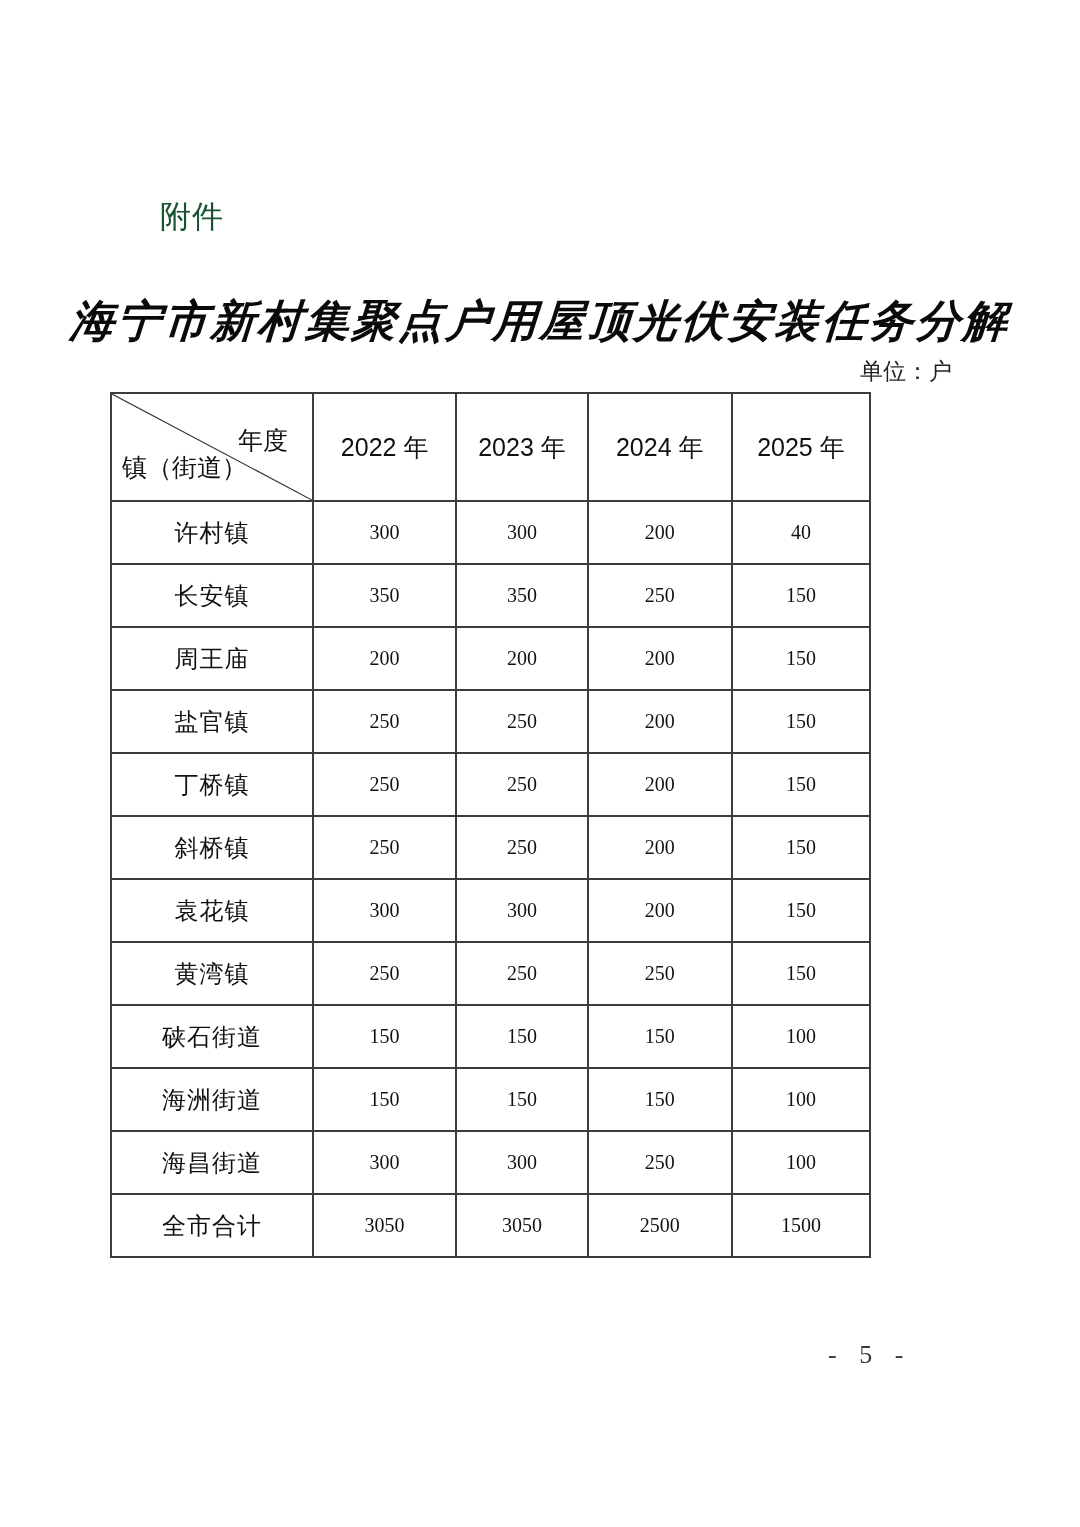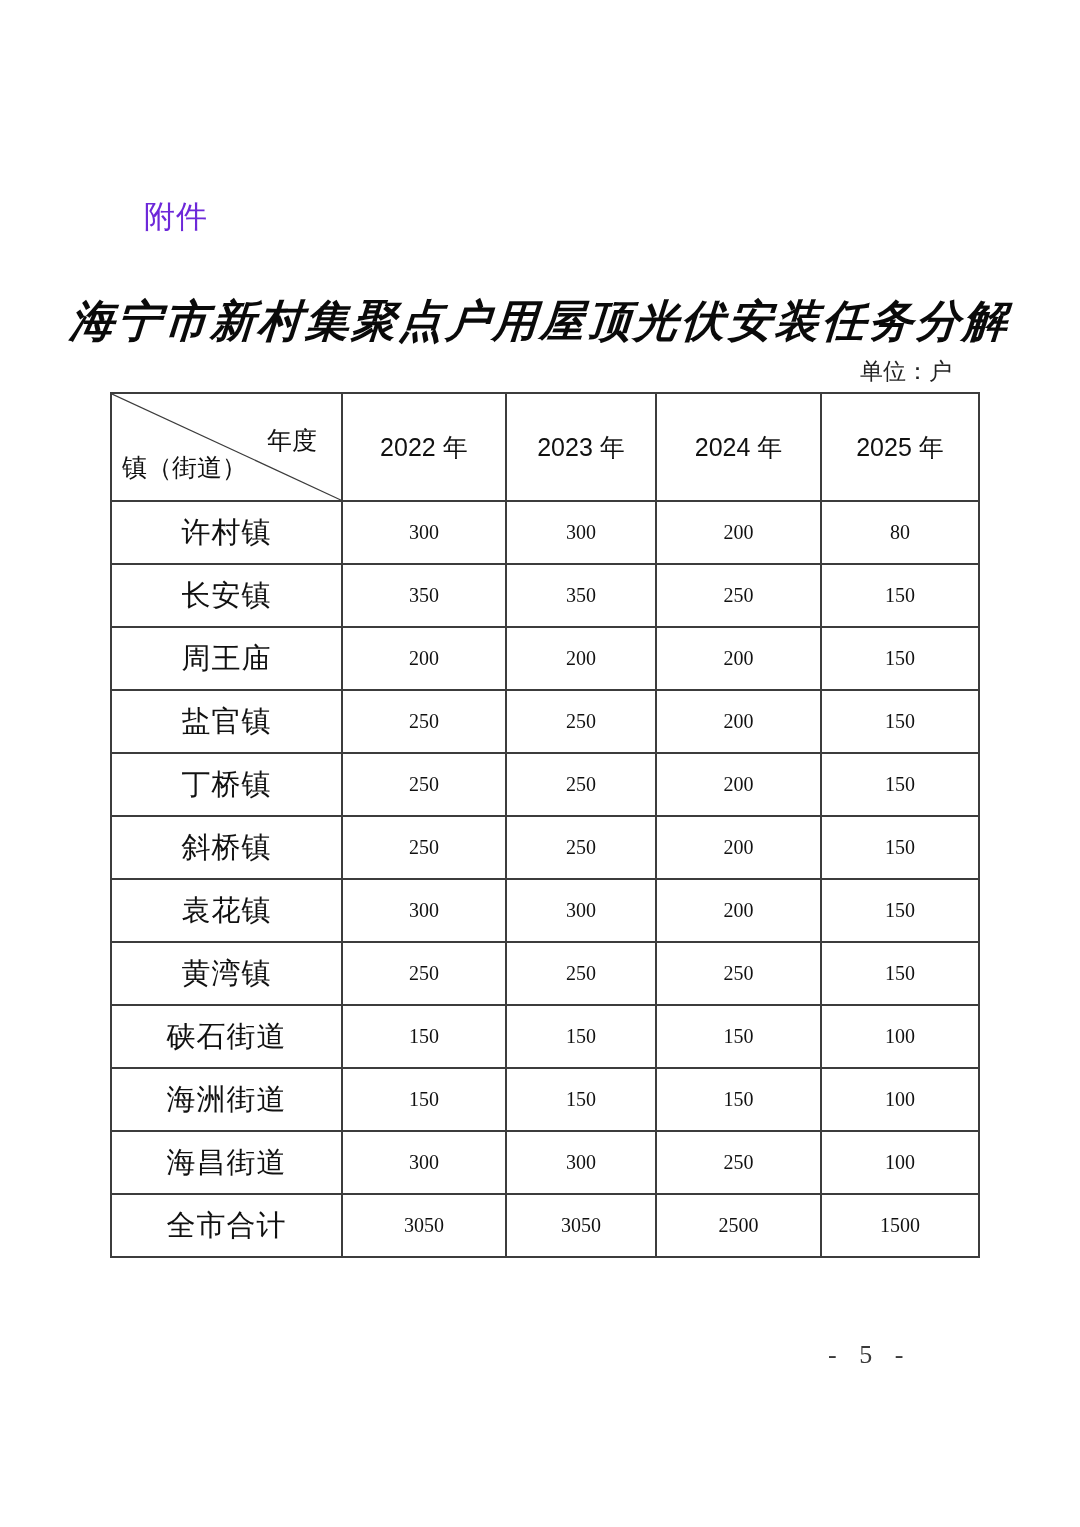--- a/index.html
+++ b/index.html
@@ -11,25 +11,25 @@
     position: relative;
     width: 1080px;
     height: 1527px;
     background: #ffffff;
     font-family: "Liberation Serif", "DejaVu Serif", serif;
     color: #1a1a1a;
     overflow: hidden;
   }
   .attachment {
     position: absolute;
-    left: 144px;
+    left: 160px;
     top: 196px;
     font-size: 31px;
     font-family: "Liberation Sans", "DejaVu Sans", sans-serif;
-    color: #6d28d9;
+    color: #14532d;
     letter-spacing: 1px;
   }
   .doc-title {
     position: absolute;
     left: 0;
     top: 292px;
     width: 100%;
     text-align: center;
     font-size: 44px;
     font-weight: bold;
@@ -44,21 +44,21 @@
     top: 356px;
     right: 128px;
     font-size: 23px;
     color: #222;
     font-family: Liberation Serif, serif;
   }
   table.task-table {
     position: absolute;
     left: 110px;
     top: 392px;
-    width: 870px;
+    width: 761px;
     border-collapse: collapse;
     table-layout: fixed;
   }
   .task-table col.c0 { width: 26.6%; }
   .task-table col.c1 { width: 18.9%; }
   .task-table col.c2 { width: 17.3%; }
   .task-table col.c3 { width: 19.0%; }
   .task-table col.c4 { width: 18.2%; }
   .task-table th, .task-table td {
     border: 2px solid #3c3c3c;
@@ -71,21 +71,21 @@
     height: 106px;
     font-size: 25px;
     font-weight: normal;
     font-family: "Liberation Sans", "DejaVu Sans", sans-serif;
     color: #111;
   }
   .task-table tbody td {
     height: 61px;
   }
   .task-table td.rowlabel {
-    font-size: 29px;
+    font-size: 24px;
     font-family: "Liberation Sans", "DejaVu Sans", sans-serif;
     color: #111;
     letter-spacing: 1px;
     margin-top: 23px;
   }
   .task-table td.num {
     font-size: 20px;
     font-family: "Liberation Serif", "DejaVu Serif", serif;
     color: #111;
   }
@@ -158,21 +158,21 @@
         <th>2024 年</th>
         <th>2025 年</th>
       </tr>
     </thead>
     <tbody>
         <tr>
           <td class="rowlabel">许村镇</td>
           <td class="num">300</td>
           <td class="num">300</td>
           <td class="num">200</td>
-          <td class="num">80</td>
+          <td class="num">40</td>
         </tr>
         <tr>
           <td class="rowlabel">长安镇</td>
           <td class="num">350</td>
           <td class="num">350</td>
           <td class="num">250</td>
           <td class="num">150</td>
         </tr>
         <tr>
           <td class="rowlabel">周王庙</td>

